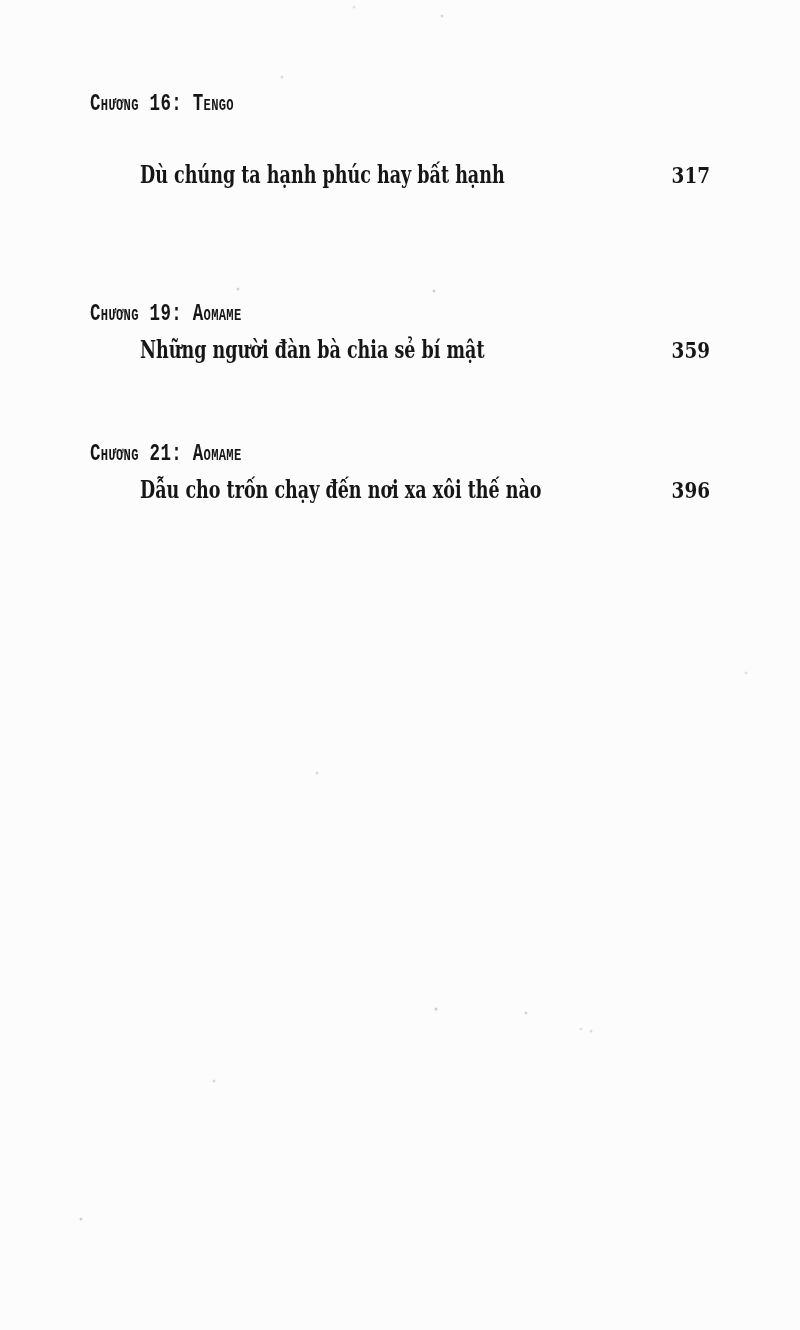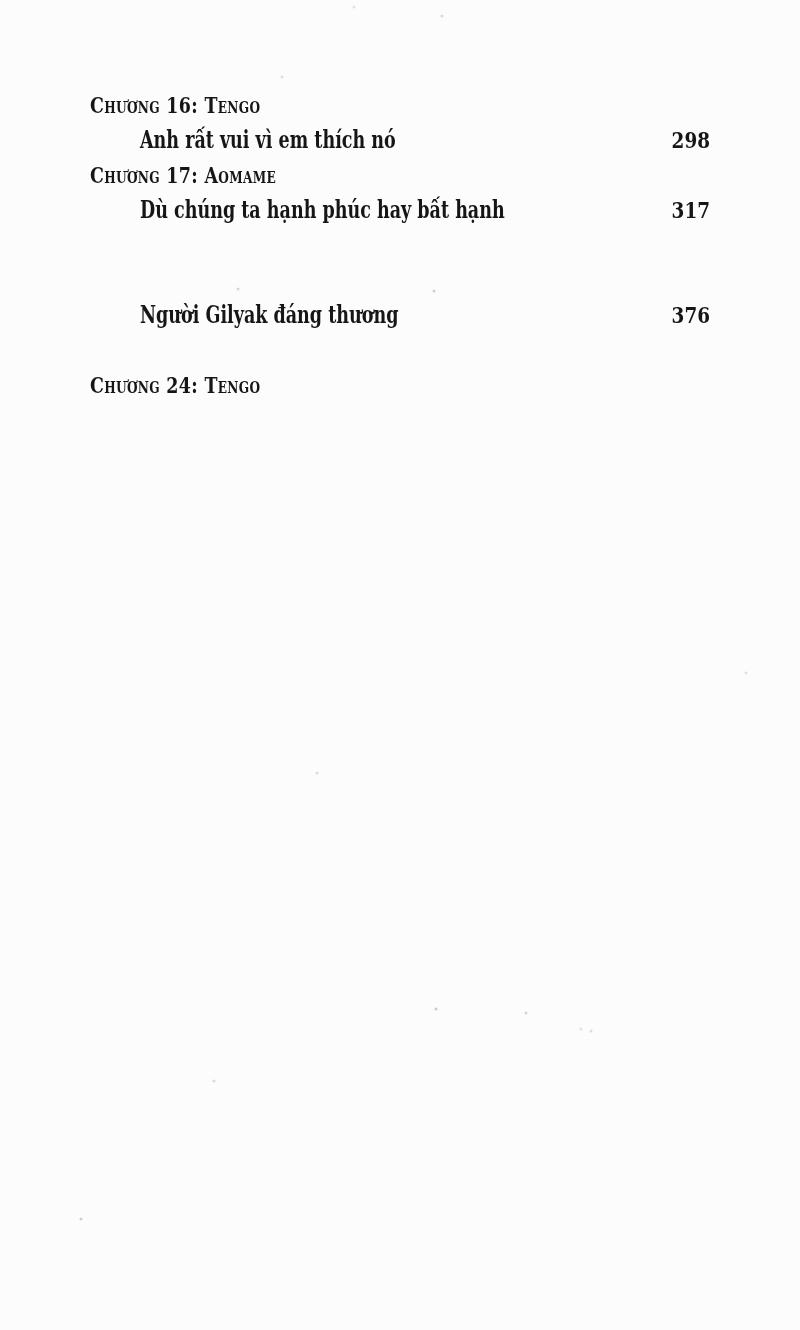--- a/index.html
+++ b/index.html
@@ -43,20 +43,21 @@
     top: 87px;
     width: 620px;
   }
   .chapter {
     height: 70px;
   }
   .heading-line {
     height: 35px;
     line-height: 35px;
     white-space: nowrap;
+    font-family: Liberation Mono, monospace;
   }
   .heading-text {
     display: inline-block;
     transform: scaleX(0.76);
     transform-origin: 0 50%;
     font-size: 23px;
     font-weight: 600;
     font-variant: small-caps;
     letter-spacing: 0.4px;
   }
@@ -91,45 +92,49 @@
 </style>
 </head>
 <body>
 
 <div class="specks"></div>
 
 <div class="toc">
 
   <div class="chapter">
     <div class="heading-line"><span class="heading-text">Chương 16: Tengo</span></div>
-    <div class="title-line">
-      <span class="title-text">Anh rất vui vì em thích nó</span>
-      <span class="page-num">298</span>
-    </div>
   </div>
 
   <div class="chapter">
-    <div class="heading-line"><span class="heading-text">Chương 17: Aomame</span></div>
     <div class="title-line">
       <span class="title-text">Dù chúng ta hạnh phúc hay bất hạnh</span>
       <span class="page-num">317</span>
     </div>
   </div>
 
   <div class="chapter">
   </div>
 
+  <div class="chapter">
+    <div class="heading-line"><span class="heading-text">Chương 19: Aomame</span></div>
+    <div class="title-line">
+      <span class="title-text">Những người đàn bà chia sẻ bí mật</span>
+      <span class="page-num">359</span>
+    </div>
+  </div>
 
   <div class="chapter">
+  </div>
+
+  <div class="chapter">
+    <div class="heading-line"><span class="heading-text">Chương 21: Aomame</span></div>
     <div class="title-line">
-      <span class="title-text">Người Gilyak đáng thương</span>
-      <span class="page-num">376</span>
+      <span class="title-text">Dẫu cho trốn chạy đến nơi xa xôi thế nào</span>
+      <span class="page-num">396</span>
     </div>
   </div>
 
 
 
-
   <div class="chapter">
-    <div class="heading-line"><span class="heading-text">Chương 24: Tengo</span></div>
   </div>
 
 </div>
 
 </body></html>

